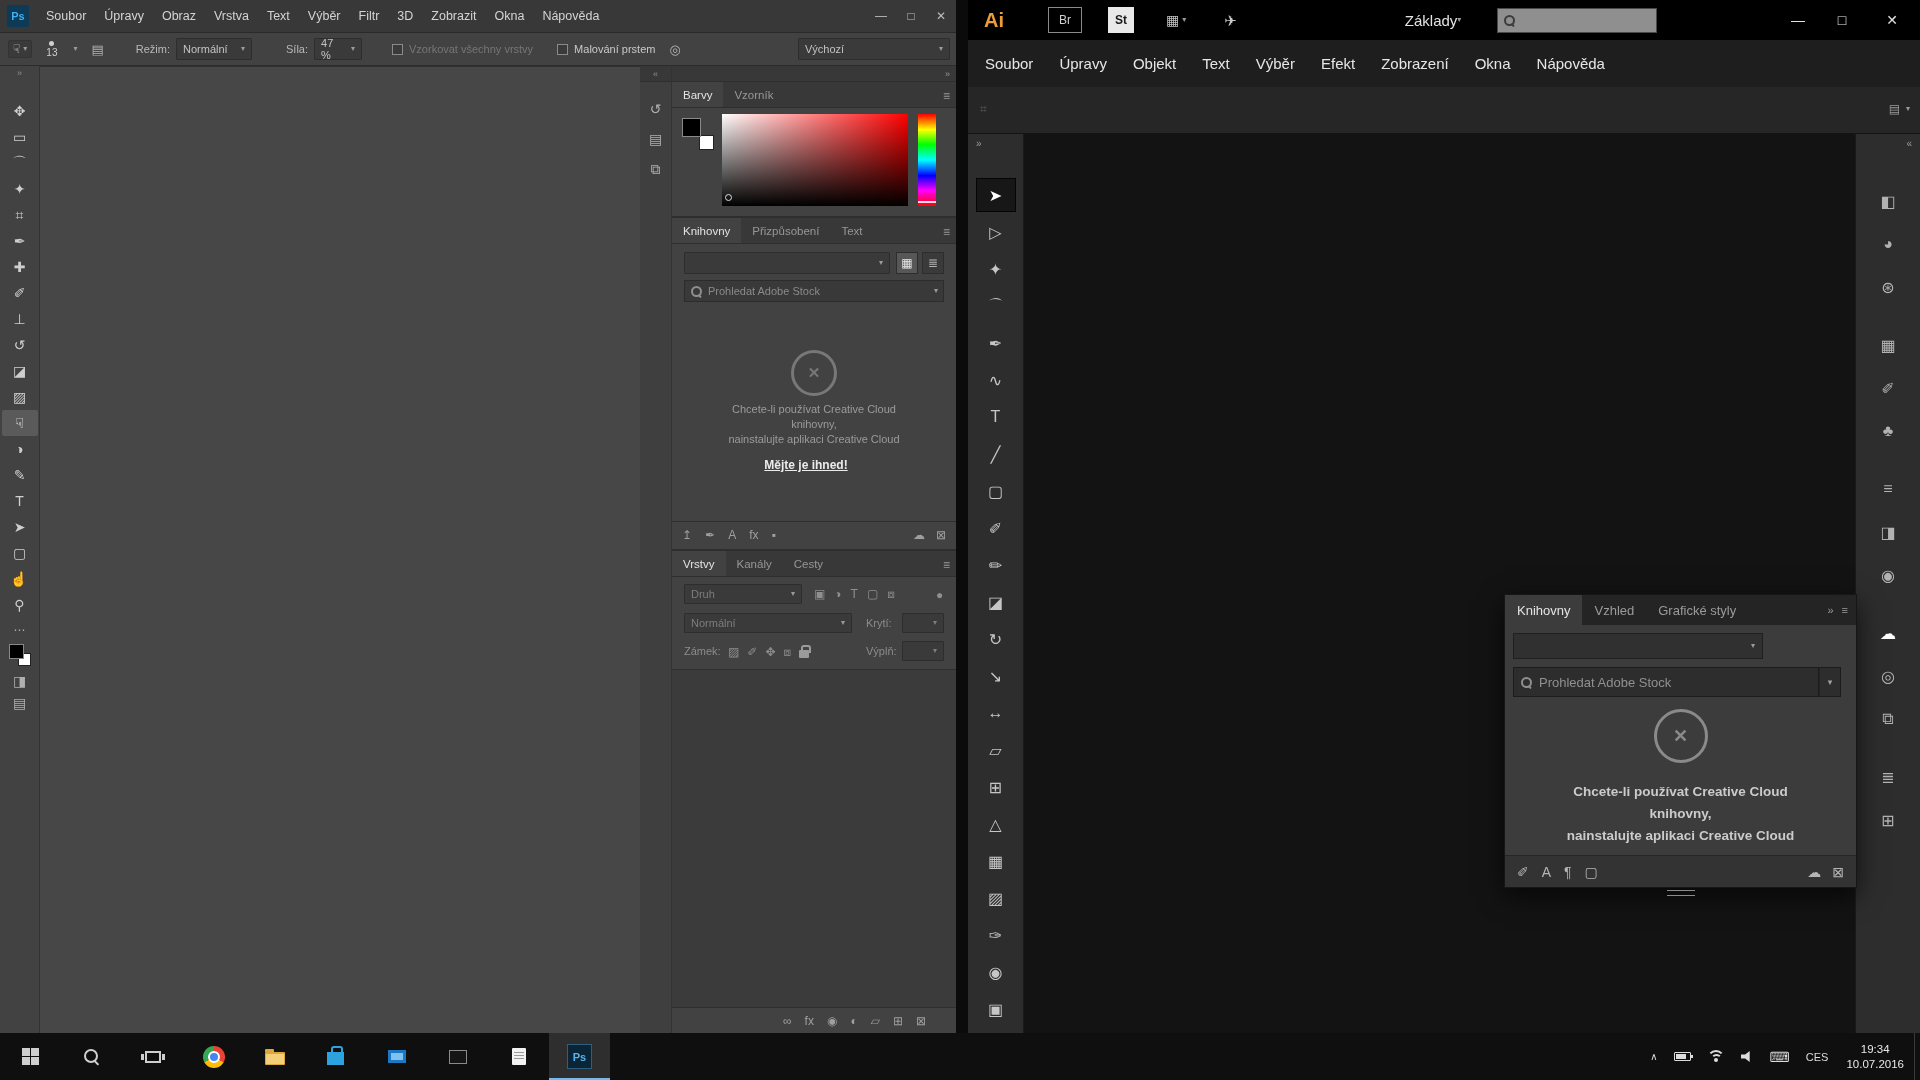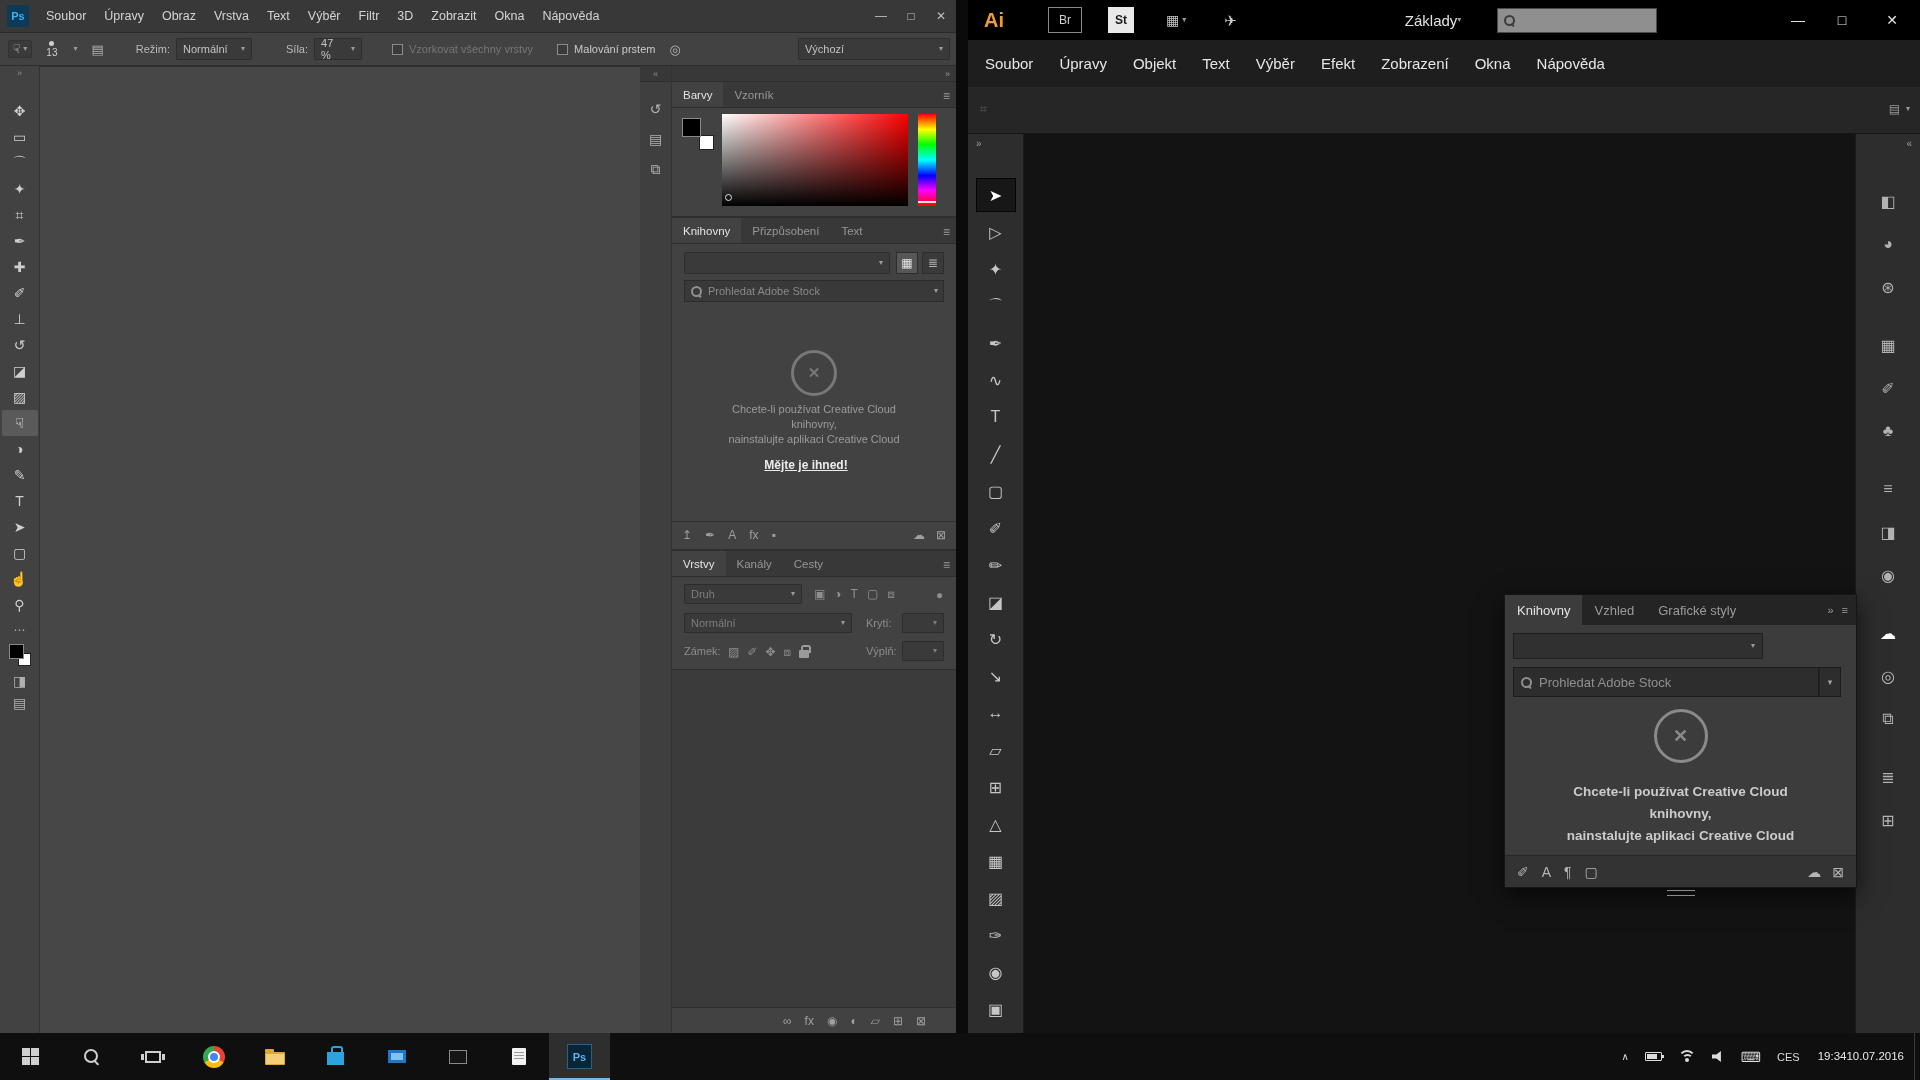--- a/index.html
+++ b/index.html
@@ -170,21 +170,21 @@
 .tray-btn{height:100%;display:flex;align-items:center;justify-content:center;padding:0 8px;color:#dcdcdc;font-size:11px}
 .battery{width:17px;height:9px;border:1px solid #dcdcdc;border-radius:1px;position:relative}
 .battery::before{content:"";position:absolute;left:1px;top:1px;bottom:1px;width:10px;background:#dcdcdc}
 .battery::after{content:"";position:absolute;right:-3px;top:2px;width:2px;height:3px;background:#dcdcdc}
 .wifi{position:relative;width:18px;height:13px;overflow:hidden}
 .wifi i{position:absolute;border:2px solid transparent;border-top-color:#dcdcdc;border-radius:50%}
 .wifi i:nth-child(1){left:0;top:0;width:18px;height:18px}
 .wifi i:nth-child(2){left:4px;top:4px;width:11px;height:11px}
 .wifi i:nth-child(3){left:7px;top:8px;width:4px;height:4px;background:#dcdcdc;border:none}
 .speaker{width:13px;height:12px;background:#dcdcdc;clip-path:polygon(0 33%,35% 33%,70% 4%,70% 96%,35% 67%,0 67%)}
-.clock{display:flex;flex-direction:row;align-items:center;justify-content:center;font-size:11.5px;line-height:15px;padding:0 10px;color:#e8e8e8}
+.clock{display:flex;flex-direction:column;align-items:center;justify-content:center;font-size:11.5px;line-height:15px;padding:0 10px;color:#e8e8e8}
 .showdesk{width:6px;height:100%;border-left:1px solid #3a3a3a}
 </style>
 </head>
 <body>
 
 <div id="screen">
 
   <section class="ps">
     <header class="ps-titlebar">
       <span class="ps-logo">Ps</span>

